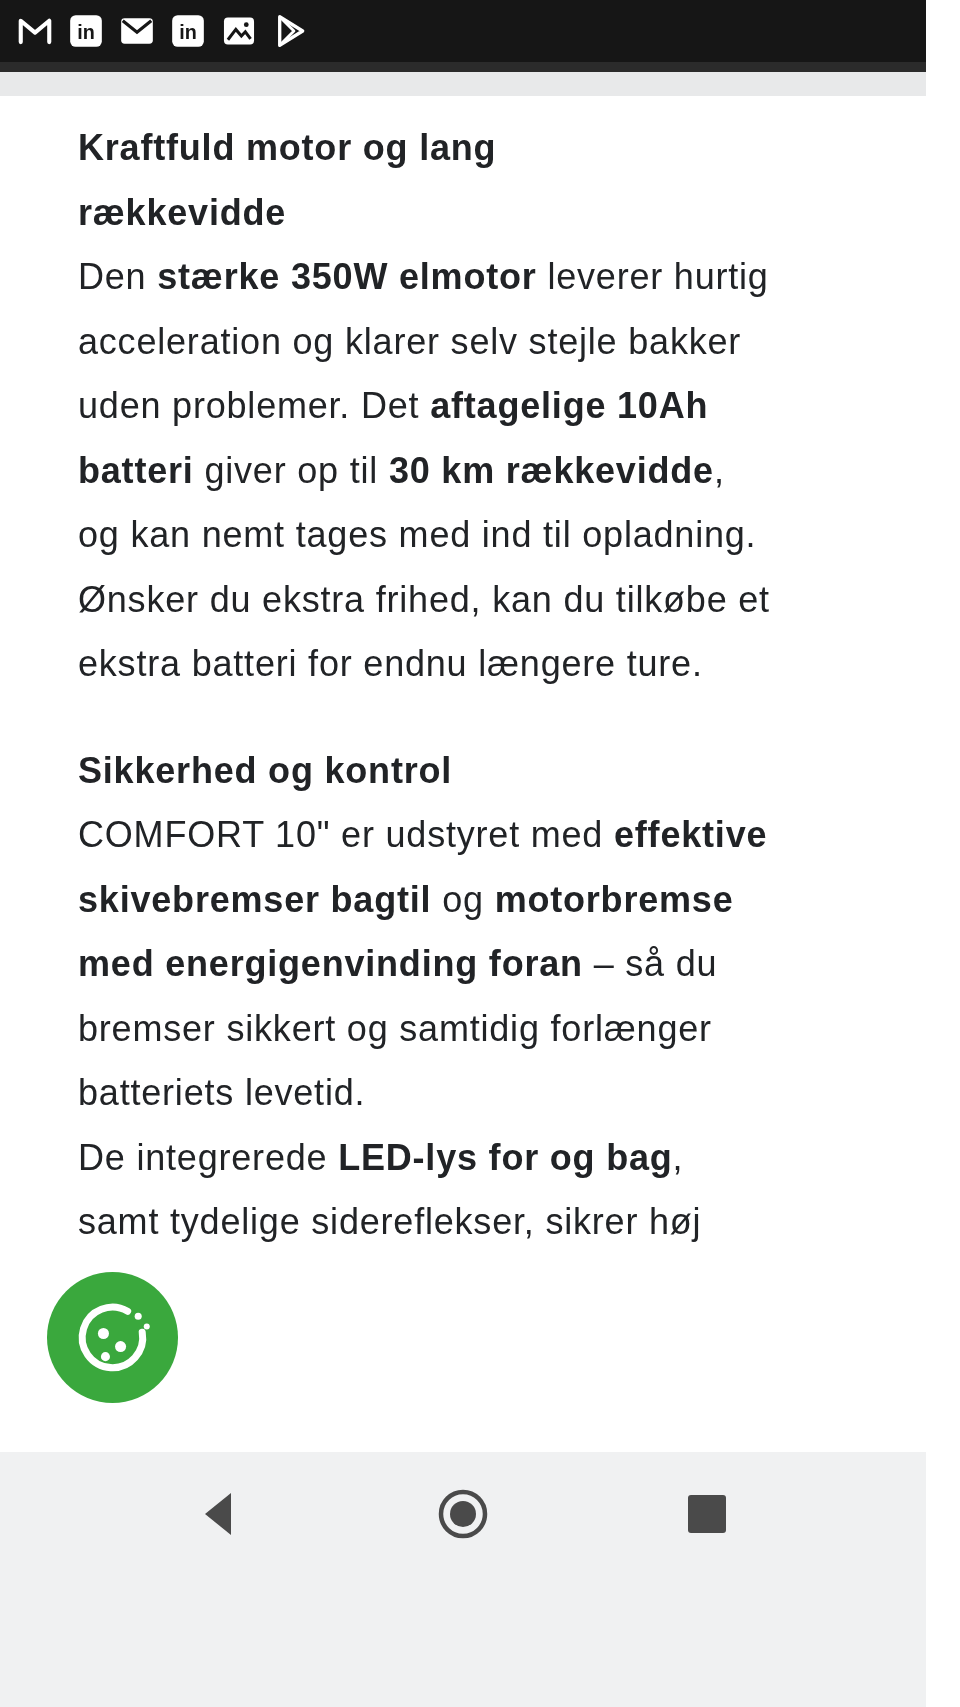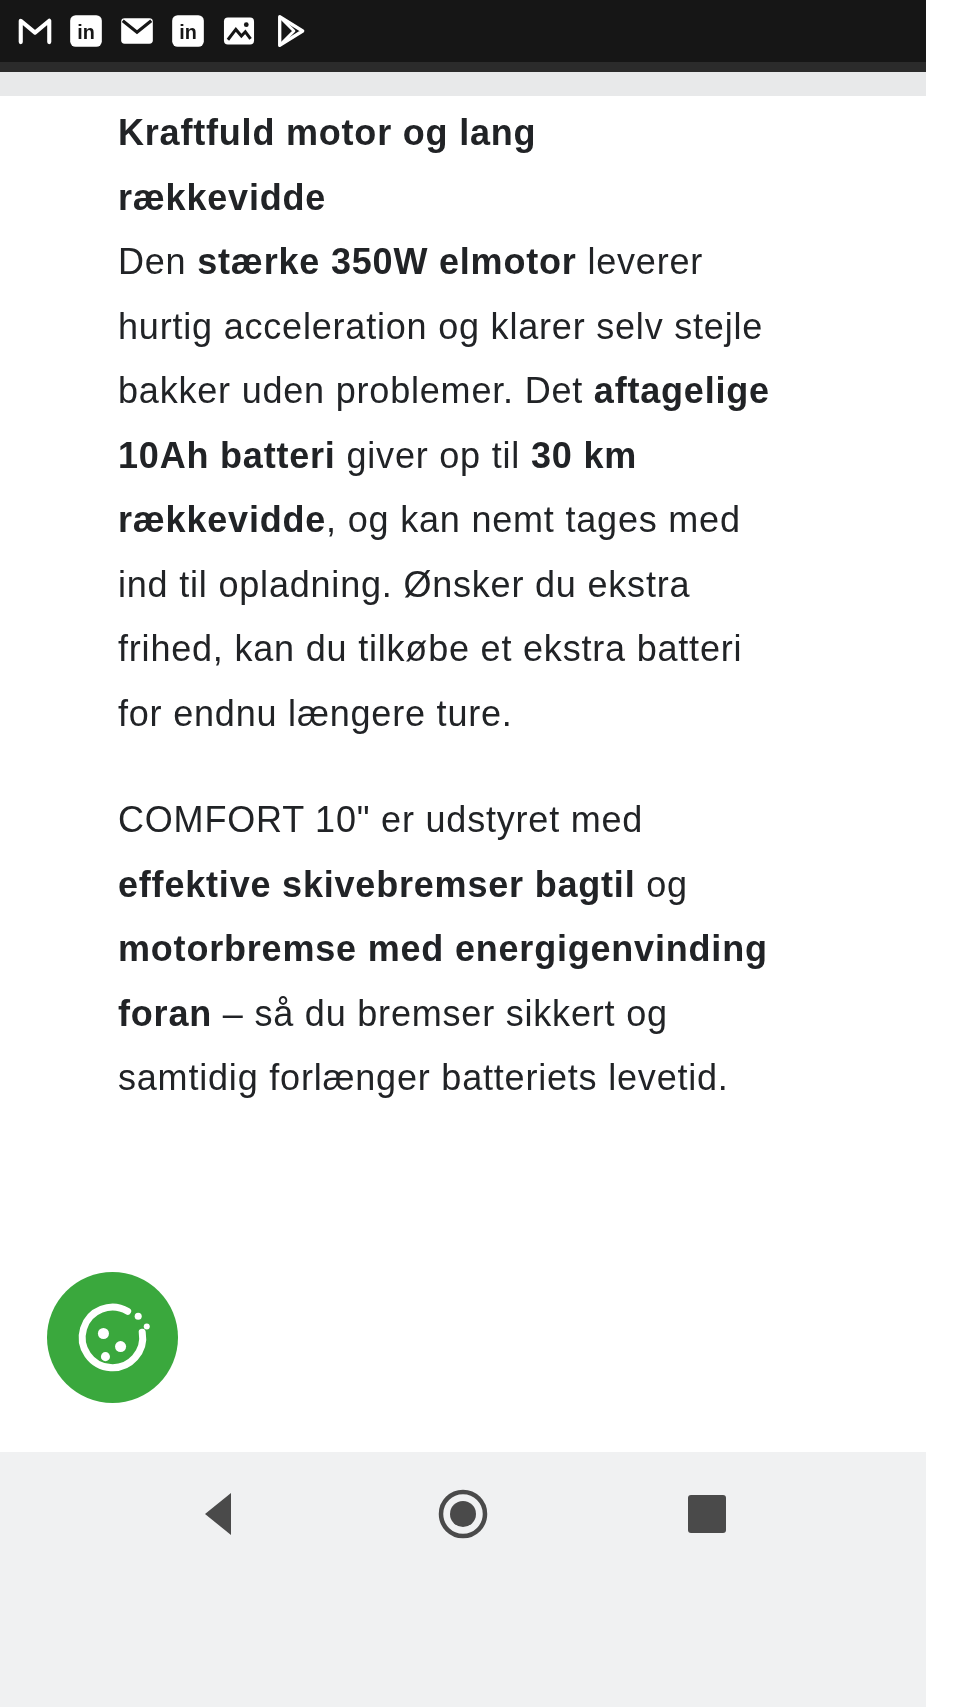--- a/index.html
+++ b/index.html
@@ -16,22 +16,22 @@
   .sb-right{margin-left:auto;display:flex;align-items:center;gap:9px;}
   .nicon{width:38px;height:38px;display:block;}
   .nicon.small{width:22px;height:34px;}
   .sb-text{font-size:30px;color:#e9e9e9;letter-spacing:.5px;white-space:nowrap;}
   .sb-time{font-weight:bold;font-size:31px;color:#f3f3f3;margin-left:4px;}
   .chrome-strip{position:absolute;top:62px;left:0;right:0;height:10px;background:#2b2b2b;}
   .gray-gap{position:absolute;top:72px;left:0;right:0;height:24px;background:#e8e9ea;}
   
   .content{
     position:absolute;top:96px;left:0;right:0;bottom:255px;background:#fff;
-    padding:5px 152px 0 78px;box-sizing:border-box;
-    color:#212326;font-size:36px;line-height:64.5px;letter-spacing:.8px;margin-left:40px;
+    padding:20px 152px 0 78px;box-sizing:border-box;
+    color:#212326;font-size:36px;line-height:64.5px;letter-spacing:.8px;
   }
   .section{margin:0 0 42px 0;}
   .section h2{margin:0;font-size:36px;line-height:64.5px;font-weight:bold;max-width:620px;letter-spacing:.8px;}
   .section p{margin:0;}
   .bold{font-weight:bold;text-align:center;}
   
   .cookie-badge{
     position:absolute;left:47px;top:1272px;width:131px;height:131px;
     border:none;background:transparent;padding:0;cursor:pointer;
   }
@@ -80,21 +80,23 @@
 
   <div class="chrome-strip"></div>
   <div class="gray-gap"></div>
 
   <main class="content">
     <section class="section">
       <h2>Kraftfuld motor og lang rækkevidde</h2>
       <p><span>Den </span><span class="bold">stærke 350W elmotor</span><span> leverer hurtig acceleration og klarer selv stejle bakker uden problemer. Det </span><span class="bold">aftagelige 10Ah batteri</span><span> giver op til </span><span class="bold">30 km rækkevidde</span><span>, og kan nemt tages med ind til opladning. Ønsker du ekstra frihed, kan du tilkøbe et ekstra batteri for endnu længere ture.</span></p>
     </section>
     <section class="section">
+      <h2>Sikkerhed og kontrol</h2>
       <p><span>COMFORT 10" er udstyret med </span><span class="bold">effektive skivebremser bagtil</span><span> og </span><span class="bold">motorbremse med energigenvinding foran</span><span> – så du bremser sikkert og samtidig forlænger batteriets levetid.</span></p>
+      <p><span>De integrerede </span><span class="bold">LED-lys for og bag</span><span>, samt tydelige sidereflekser, sikrer høj</span></p>
     </section>
   </main>
 
   <button class="cookie-badge" aria-label="cookie settings">
     <svg viewBox="0 0 130 130">
       <circle cx="65" cy="65" r="65" fill="#3aa83d"></circle>
       <path d="M94.5 59.8 A30 30 0 1 1 80 39" fill="none" stroke="#fff" stroke-width="7" stroke-linecap="round"></path>
       <circle cx="56" cy="61" r="5.5" fill="#fff"></circle>
       <circle cx="73" cy="74" r="5.5" fill="#fff"></circle>
       <circle cx="58" cy="84" r="4.5" fill="#fff"></circle>

